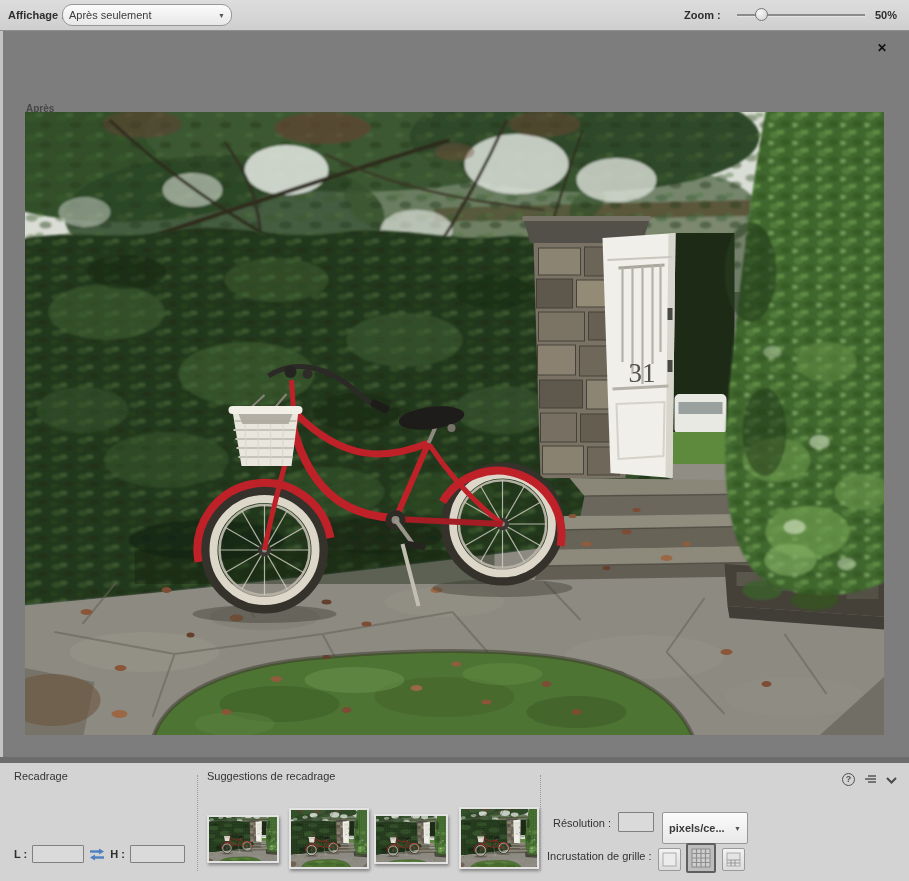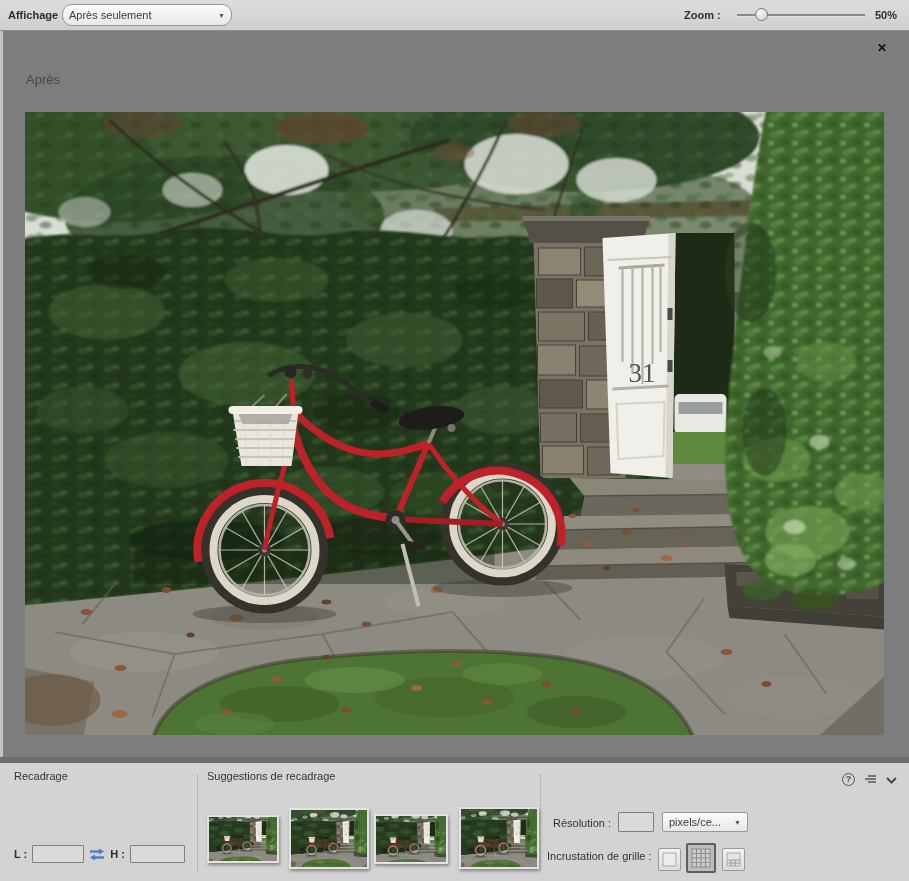--- a/index.html
+++ b/index.html
@@ -25,40 +25,40 @@
   .slider-thumb{position:absolute;left:18px;top:0;width:13px;height:13px;border-radius:50%;
                 background:radial-gradient(circle at 35% 30%,#f7f7f7,#cfcfcf);
                 border:1px solid #767676;box-sizing:border-box;}
   .zoom-value{position:absolute;left:875px;top:9px;}
 
   
   .canvas{position:absolute;top:31px;left:0;width:909px;height:726px;background:#7d7d7d;}
   .edge{position:absolute;left:0;top:0;bottom:0;width:3px;background:#c3c3c3;}
   .close-btn{position:absolute;right:22px;top:11px;border:none;background:none;padding:0;
              font-size:12px;font-weight:700;color:#101010;line-height:1;cursor:default;}
-  .after-label{position:absolute;left:26px;top:41px;font-size:13px;color:#474747;}
+  .after-label{position:absolute;left:26px;top:72px;font-size:10px;color:#474747;font-weight:bold;}
   .photo{position:absolute;left:25px;top:81px;width:859px;height:623px;}
   .photo svg{display:block;width:100%;height:100%;}
 
   
   .panel{position:absolute;left:0;top:757px;width:909px;height:124px;box-sizing:border-box;
          background:#d3d3d3;border-top:6px solid #6c6c6c;padding-left:14px;}
   .panel .abs{position:absolute;}
   .ptitle{font-size:11px;color:#333;}
   #restriction-dd{left:14px;top:48px;width:172px;height:22px;}
   .lh-row{left:14px;top:82px;display:flex;align-items:center;gap:5px;}
   .fld{box-sizing:border-box;width:52px;height:18px;background:#dadada;border:1px solid #808080;
        border-radius:1px;font-size:11px;padding:0 3px;font-family:"Liberation Sans",sans-serif;}
   .vsep{width:0;border-left:1px dotted #9b9b9b;top:12px;height:96px;}
   .thumb{box-sizing:border-box;border:2px solid #e3e3e3;background:#fff;
          box-shadow:1px 2px 3px rgba(0,0,0,.38);cursor:pointer;overflow:hidden;}
   .thumb svg{display:block;width:100%;height:100%;}
   .icons-row{right:12px;top:7px;display:flex;align-items:center;gap:9px;}
   .res-input{width:36px;height:20px;}
-  #unit-dd{left:662px;top:49px;width:86px;height:20px;}
+  #unit-dd{left:662px;top:49px;width:86px;height:32px;font-weight:bold;}
   .gridbtn{box-sizing:border-box;position:absolute;background:linear-gradient(#f3f3f3,#dcdcdc);
            border:1px solid #9a9a9a;border-radius:2px;padding:0;cursor:pointer;}
   .gridbtn svg{display:block;margin:auto;}
   .gridbtn.sel{background:#bdbdbd;border:2px solid #5f5f5f;}
   .swap-icon{display:inline-block;line-height:0;cursor:pointer;}
 </style>
 </head>
 <body>
 
 <svg width="0" height="0" style="position:absolute" aria-hidden="true">

